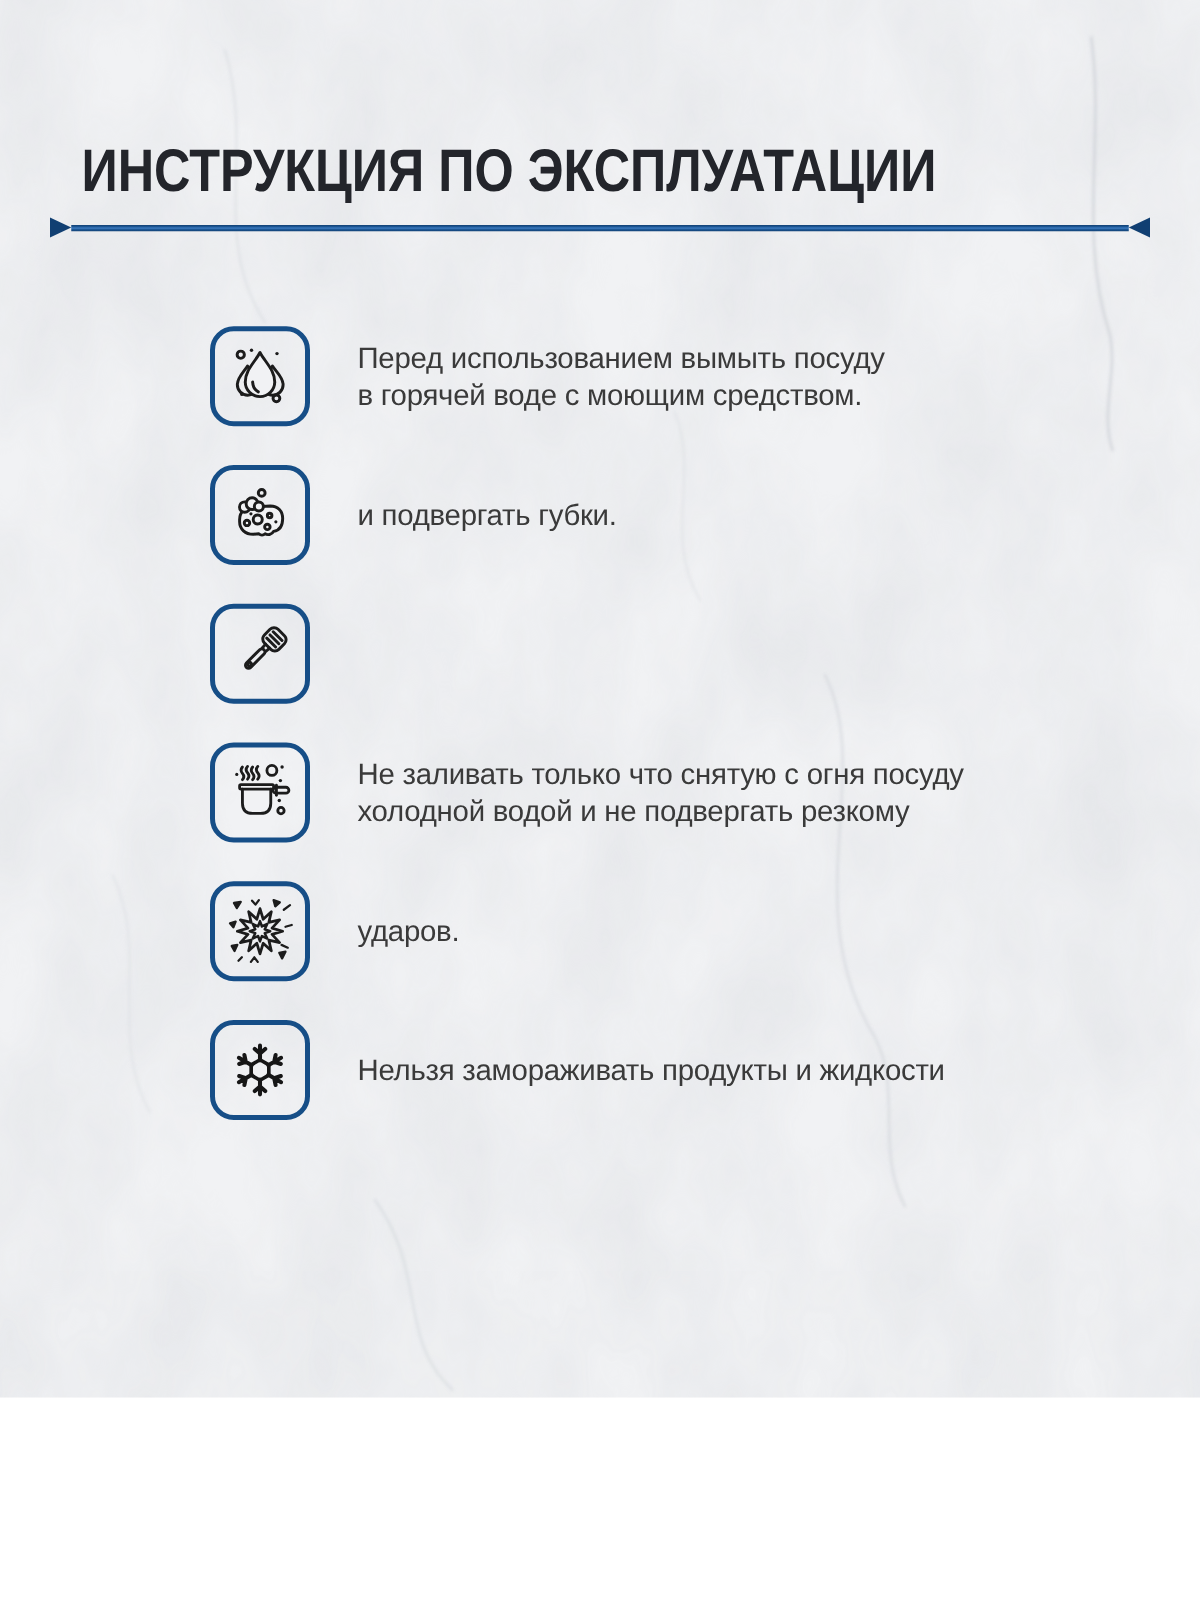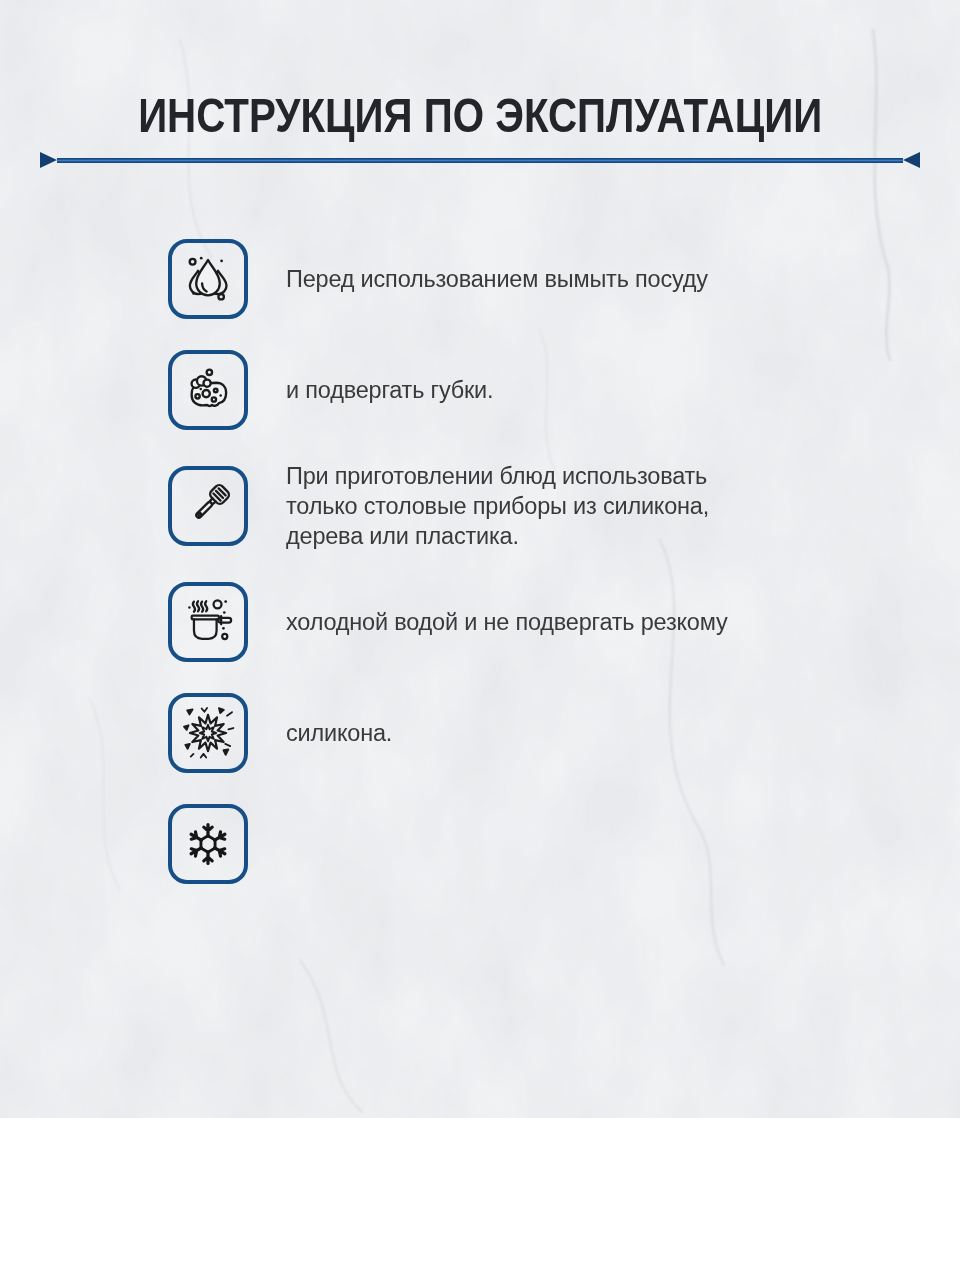--- a/index.html
+++ b/index.html
@@ -13,21 +13,21 @@
   .marble {
     position:absolute; top:0; left:0;
     width:960px; height:1118px;
     background:#f1f2f4;
     overflow:hidden;
   }
   .marble svg { display:block; }
   .content { position:relative; }
 
   
-  .title-wrap { text-align:center; padding-top:88px; }
+  .title-wrap { padding-top:110px; }
   .title {
     display:inline-block;
     font-size:48px; font-weight:bold;
     color:#23252b; letter-spacing:0;
     transform:scaleX(0.84); transform-origin:50% 50%;
     white-space:nowrap;
   }
 
   
   .divider { display:flex; align-items:center; margin:9px 40px 0 40px; }
@@ -113,20 +113,21 @@
             <circle cx="15" cy="13" r="3.2"></circle>
             <circle cx="24.5" cy="9" r="1.5" fill="#1c1c1c" stroke="none"></circle>
             <circle cx="47" cy="12" r="1.5" fill="#1c1c1c" stroke="none"></circle>
             <circle cx="46.5" cy="51.5" r="3"></circle>
             <circle cx="16" cy="48" r="1.5" fill="#1c1c1c" stroke="none"></circle>
           </g>
         </svg>
       </div>
       <div class="row-text">
         <span>Перед использованием вымыть посуду</span>
+        <span>в горячей воде с моющим средством.</span>
         <span></span>
       </div>
     </div>
 
     <div class="row">
       <div class="icon-box">
         <svg viewBox="0 0 64 64" aria-hidden="true">
           <g fill="none" stroke="#1c1c1c" stroke-width="2.6" stroke-linecap="round" stroke-linejoin="round">
             <path d="M14 36 C14 29 19 25 26 25 L41 24 C48 24 52 28.5 52 35 C52 41 49.5 45.5 44 46.5 C42.5 49.5 38.5 50 36.5 48.5 C35 50 32.5 50 31 48.5 L26 49 C19 49 14 44.5 14 38 Z" fill="#f1f2f4"></path>
             <circle cx="18.5" cy="25" r="4.6" fill="#f1f2f4"></circle>
@@ -152,25 +153,20 @@
       <div class="icon-box">
         <svg viewBox="0 0 64 64" aria-hidden="true">
           <g fill="none" stroke="#1c1c1c" stroke-width="2.6" stroke-linecap="round" stroke-linejoin="round" transform="rotate(45 32 32)">
             <rect x="23" y="5.5" width="18" height="17" rx="5"></rect>
             <path d="M26.5 10 H37.5 M26.5 14 H37.5 M26.5 18 H37.5"></path>
             <path d="M29.5 22.5 L29.8 27 M34.5 22.5 L34.2 27"></path>
             <rect x="29.3" y="27" width="5.4" height="22" rx="2.7"></rect>
             <circle cx="32" cy="45" r="1.6"></circle>
           </g>
         </svg>
-      </div>
-      <div class="row-text">
-        <span>При приготовлении блюд использовать</span>
-        <span>только столовые приборы из силикона,</span>
-        <span>дерева или пластика.</span>
       </div>
     </div>
 
     <div class="row">
       <div class="icon-box">
         <svg viewBox="0 0 64 64" aria-hidden="true">
           <g fill="none" stroke="#1c1c1c" stroke-width="2.5" stroke-linecap="round" stroke-linejoin="round">
             <path d="M16.5 9.5 q-2.4 2.8 0 5.6 q2.4 2.8 0 5.6"></path>
             <path d="M21 9 q-2.4 2.8 0 5.6 q2.4 2.8 0 5.6"></path>
             <path d="M25.5 9.5 q-2.4 2.8 0 5.6 q2.4 2.8 0 5.6"></path>
@@ -182,20 +178,21 @@
             <circle cx="42.5" cy="12.5" r="4.4"></circle>
             <circle cx="51.5" cy="9.5" r="1.5" fill="#1c1c1c" stroke="none"></circle>
             <circle cx="50" cy="21.5" r="1.5" fill="#1c1c1c" stroke="none"></circle>
             <circle cx="11.5" cy="16" r="1.4" fill="#1c1c1c" stroke="none"></circle>
             <circle cx="49" cy="39" r="1.5" fill="#1c1c1c" stroke="none"></circle>
             <circle cx="50.5" cy="48" r="2.8"></circle>
           </g>
         </svg>
       </div>
       <div class="row-text">
+        <span>Не заливать только что снятую с огня посуду</span>
         <span>холодной водой и не подвергать резкому</span>
       </div>
     </div>
 
     <div class="row">
       <div class="icon-box">
         <svg viewBox="0 0 64 64" aria-hidden="true">
           <g fill="none" stroke="#1c1c1c" stroke-width="2.4" stroke-linecap="round" stroke-linejoin="round">
             <polygon points="52,32 42.6,34.8 49.3,42 39.8,39.8 42,49.3 34.8,42.6 32,52 29.2,42.6 22,49.3 24.2,39.8 14.7,42 21.4,34.8 12,32 21.4,29.2 14.7,22 24.2,24.2 22,14.7 29.2,21.4 32,12 34.8,21.4 42,14.7 39.8,24.2 49.3,22 42.6,29.2"></polygon>
             <polygon points="41,32 36.2,33.7 38.4,38.4 33.7,36.2 32,41 30.3,36.2 25.6,38.4 27.8,33.7 23,32 27.8,30.3 25.6,25.6 30.3,27.8 32,23 33.7,27.8 38.4,25.6 36.2,30.3" stroke-width="2.2"></polygon>
@@ -209,21 +206,21 @@
               <polygon points="7,45 12,44 9.5,49.5" fill="#1c1c1c"></polygon>
               <path d="M24 59 L27 55 L30 59"></path>
               <polygon points="49,51 54.5,50 51.5,56" fill="#1c1c1c"></polygon>
               <path d="M51 44 L56.5 46.5"></path>
               <path d="M16 55 L13 58"></path>
             </g>
           </g>
         </svg>
       </div>
       <div class="row-text">
-        <span>силикона.</span>
+        <span>ударов.</span>
         <span></span>
       </div>
     </div>
 
     <div class="row">
       <div class="icon-box">
         <svg viewBox="0 0 64 64" aria-hidden="true">
           <defs>
             <path id="sfspoke" d="M0 8.5 L0 21.5 M0 14.5 L-4.6 18.6 M0 14.5 L4.6 18.6"></path>
           </defs>
@@ -232,18 +229,19 @@
             <use href="#sfspoke" transform="translate(32 32) rotate(0)"></use>
             <use href="#sfspoke" transform="translate(32 32) rotate(60)"></use>
             <use href="#sfspoke" transform="translate(32 32) rotate(120)"></use>
             <use href="#sfspoke" transform="translate(32 32) rotate(180)"></use>
             <use href="#sfspoke" transform="translate(32 32) rotate(240)"></use>
             <use href="#sfspoke" transform="translate(32 32) rotate(300)"></use>
           </g>
         </svg>
       </div>
       <div class="row-text">
+        <span>Нельзя замораживать продукты и жидкости</span>
         <span></span>
       </div>
     </div>
 
   </div>
 </div>
 
 </body></html>

